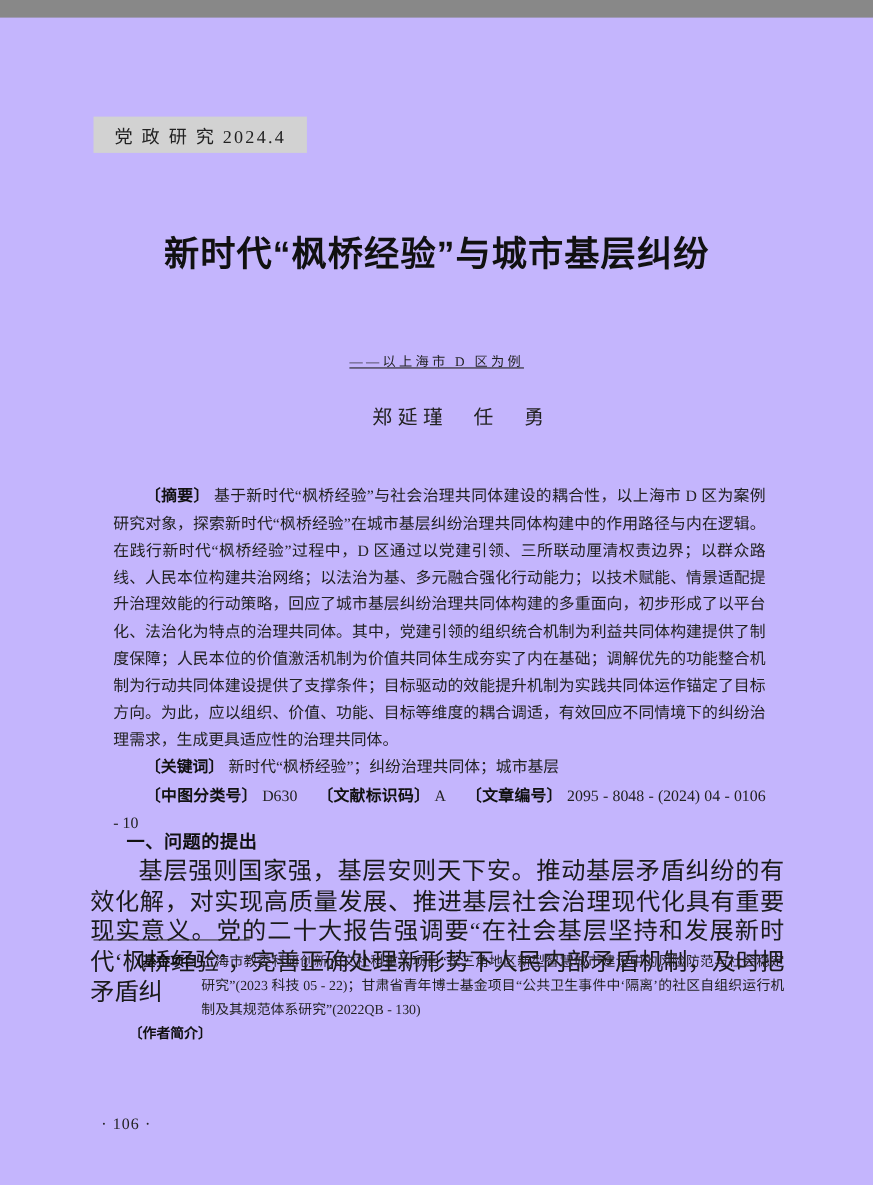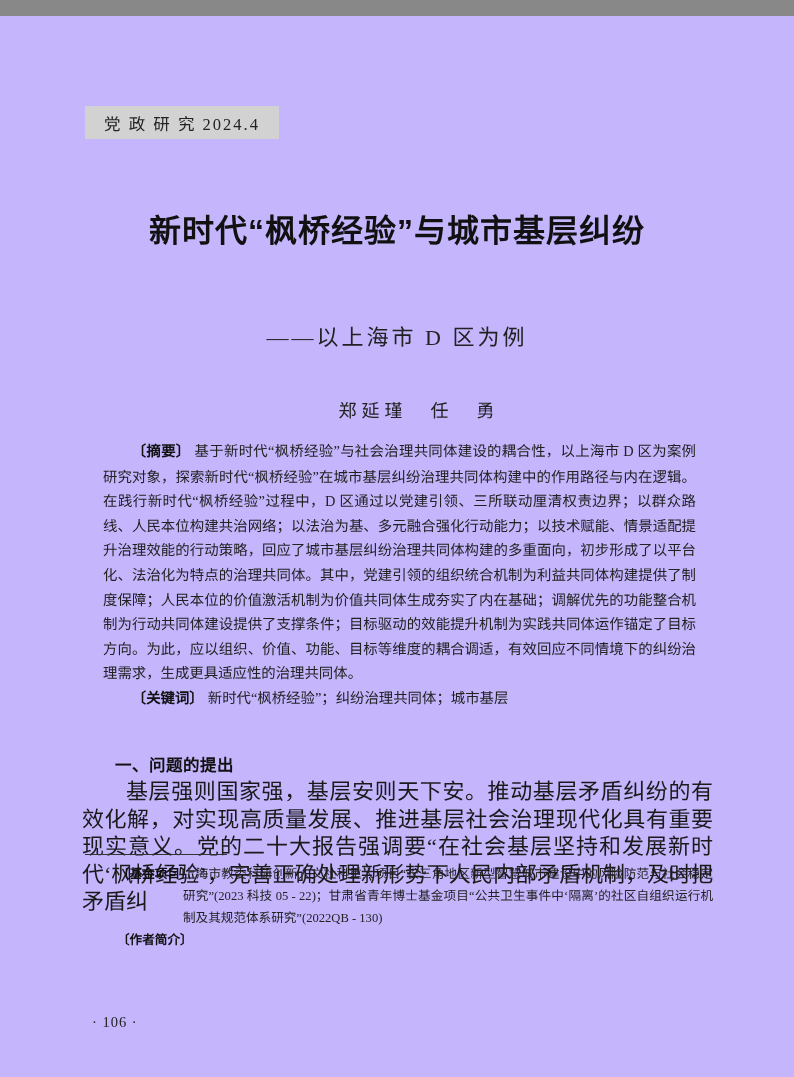--- a/index.html
+++ b/index.html
@@ -36,28 +36,29 @@
     font-size: 32px;
     line-height: 58px;
     letter-spacing: 1px;
     color: #111;
   }
 
   .subtitle {
     position: absolute;
     left: 0; top: 303px; width: 100%;
     text-align: center;
-    font-size: 22px;
+    font-size: 12px;
     letter-spacing: 3px;
     color: #222;
+    text-decoration: underline;
   }
 
   .authors {
     position: absolute;
-    left: 0; top: 380px; width: 100%;
+    left: 0; top: 348px; width: 100%;
     text-align: center;
     font-size: 18px;
     letter-spacing: 5px;
     color: #222;
     padding-left: 44px;
   }
 
   .front-matter {
     position: absolute;
     left: 103px; top: 423px;
@@ -147,20 +148,21 @@
     <div>新时代“枫桥经验”与城市基层纠纷</div>
   </div>
 
   <div class="subtitle">——以上海市 D 区为例</div>
 
   <div class="authors">郑延瑾　任　勇</div>
 
   <div class="front-matter">
     <p><span class="inline-label">〔摘要〕</span><span>基于新时代“枫桥经验”与社会治理共同体建设的耦合性，以上海市 D 区为案例研究对象，探索新时代“枫桥经验”在城市基层纠纷治理共同体构建中的作用路径与内在逻辑。在践行新时代“枫桥经验”过程中，D 区通过以党建引领、三所联动厘清权责边界；以群众路线、人民本位构建共治网络；以法治为基、多元融合强化行动能力；以技术赋能、情景适配提升治理效能的行动策略，回应了城市基层纠纷治理共同体构建的多重面向，初步形成了以平台化、法治化为特点的治理共同体。其中，党建引领的组织统合机制为利益共同体构建提供了制度保障；人民本位的价值激活机制为价值共同体生成夯实了内在基础；调解优先的功能整合机制为行动共同体建设提供了支撑条件；目标驱动的效能提升机制为实践共同体运作锚定了目标方向。为此，应以组织、价值、功能、目标等维度的耦合调适，有效回应不同情境下的纠纷治理需求，生成更具适应性的治理共同体。</span></p>
     <p><span class="inline-label">〔关键词〕</span><span>新时代“枫桥经验”；纠纷治理共同体；城市基层</span></p>
+    <p class="meta-line"><span class="inline-label">〔中图分类号〕</span><span class="meta-value">D630</span><span class="inline-label gap">〔文献标识码〕</span><span class="meta-value">A</span><span class="inline-label gap">〔文章编号〕</span><span class="meta-value">2095 - 8048 - (2024) 04 - 0106 - 10</span></p>
   </div>
 
   <div class="section-heading">一、问题的提出</div>
 
   <div class="body-para">基层强则国家强，基层安则天下安。推动基层矛盾纠纷的有效化解，对实现高质量发展、推进基层社会治理现代化具有重要现实意义。党的二十大报告强调要“在社会基层坚持和发展新时代‘枫桥经验’，完善正确处理新形势下人民内部矛盾机制，及时把矛盾纠</div>
 
   <div class="footnote-divider"></div>
 
   <div class="footnotes">
     <div class="fn-row">

